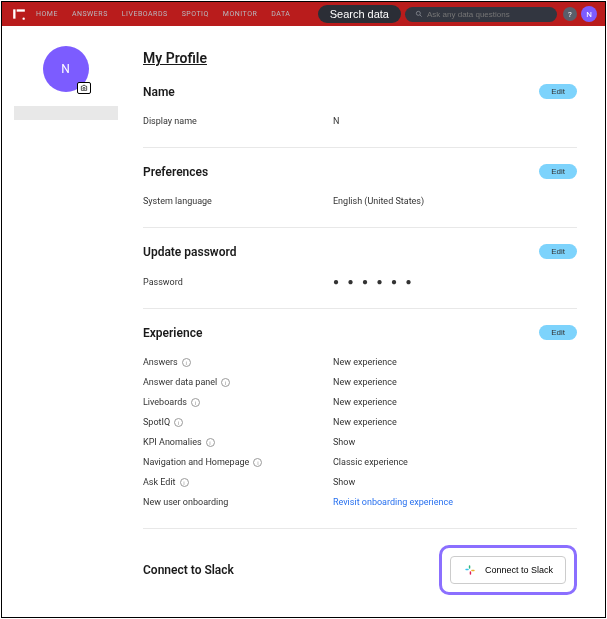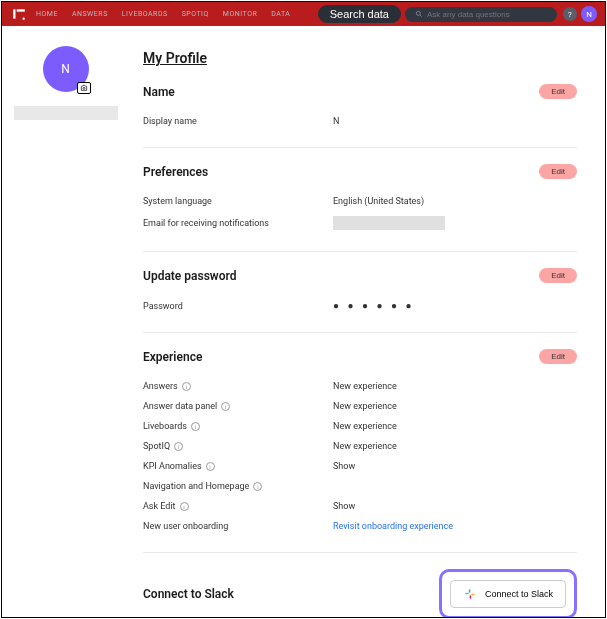--- a/index.html
+++ b/index.html
@@ -20,21 +20,21 @@
     .avatar-lg { width: 46px; height: 46px; border-radius: 50%; background: #7c5cff; color: #fff; display: flex; align-items: center; justify-content: center; font-size: 12px; position: relative; }
     .camera-badge { position: absolute; bottom: -2px; right: -2px; width: 14px; height: 12px; background: #fff; border: 1px solid #000; border-radius: 2px; display: flex; align-items: center; justify-content: center; cursor: pointer; }
     .camera-badge svg { width: 8px; height: 8px; }
     .name-placeholder { margin-top: 14px; width: 104px; height: 14px; background: #e8e8e8; }
     .main { flex: 1; padding: 24px 28px 0 14px; overflow-y: auto; }
     .page-title { font-size: 14px; font-weight: 600; color: #1a1a1a; margin-bottom: 18px; text-decoration: underline; }
     .section { border-bottom: 1px solid #e8e8e8; padding-bottom: 16px; margin-bottom: 16px; }
     .section:last-child { border-bottom: none; }
     .section-header { display: flex; align-items: flex-end; justify-content: space-between; margin-bottom: 12px; }
     .section-title { font-size: 12px; font-weight: 600; color: #1a1a1a; }
-    .edit-btn { background: #fca5a5; border: none; border-radius: 10px; padding: 3px 12px; font-size: 8px; color: #333; cursor: pointer; }
+    .edit-btn { background: #7dd3fc; border: none; border-radius: 10px; padding: 3px 12px; font-size: 8px; color: #333; cursor: pointer; }
     .row { display: flex; align-items: center; padding: 5px 0; font-size: 9px; color: #333; }
     .row-label { width: 190px; display: flex; align-items: center; gap: 4px; }
     .row-value { flex: 1; color: #333; }
     .row-link { color: #2770ef; cursor: pointer; }
     .info-icon { width: 9px; height: 9px; border: 1px solid #999; border-radius: 50%; display: inline-flex; align-items: center; justify-content: center; font-size: 6px; color: #999; cursor: pointer; }
     .pw-dots { letter-spacing: 3px; font-size: 10px; }
     .email-placeholder { width: 112px; height: 14px; background: #e0e0e0; }
     .slack-wrap { display: flex; align-items: center; justify-content: space-between; }
     .slack-highlight { border: 3px solid #8b6fff; border-radius: 10px; padding: 8px; display: inline-block; }
     .slack-btn { border: 1px solid #ccc; border-radius: 4px; padding: 6px 12px; display: flex; align-items: center; gap: 8px; font-size: 9px; cursor: pointer; background: #fff; }
@@ -103,26 +103,20 @@
 
       <div class="section">
         <div class="section-header">
           <div class="section-title">Preferences</div>
           <button class="edit-btn">Edit</button>
         </div>
         <div class="row">
           <div class="row-label">System language</div>
           <div class="row-value">English (United States)</div>
         </div>
-        <div class="row">
-          <div class="row-label">Email for receiving notifications</div>
-          <div class="row-value">
-              <div class="email-placeholder"></div>
-            </div>
-        </div>
       </div>
 
       <div class="section">
         <div class="section-header">
           <div class="section-title">Update password</div>
           <button class="edit-btn">Edit</button>
         </div>
         <div class="row">
           <div class="row-label">Password</div>
           <div class="row-value pw-dots">● ● ● ● ● ●</div>
@@ -168,20 +162,21 @@
                 <span>KPI Anomalies</span>
                 <span class="info-icon">i</span>
               </div>
               <div class="row-value">Show</div>
             </div>
             <div class="row">
               <div class="row-label">
                 <span>Navigation and Homepage</span>
                 <span class="info-icon">i</span>
               </div>
+              <div class="row-value">Classic experience</div>
             </div>
             <div class="row">
               <div class="row-label">
                 <span>Ask Edit</span>
                 <span class="info-icon">i</span>
               </div>
               <div class="row-value">Show</div>
             </div>
             <div class="row">
               <div class="row-label">

